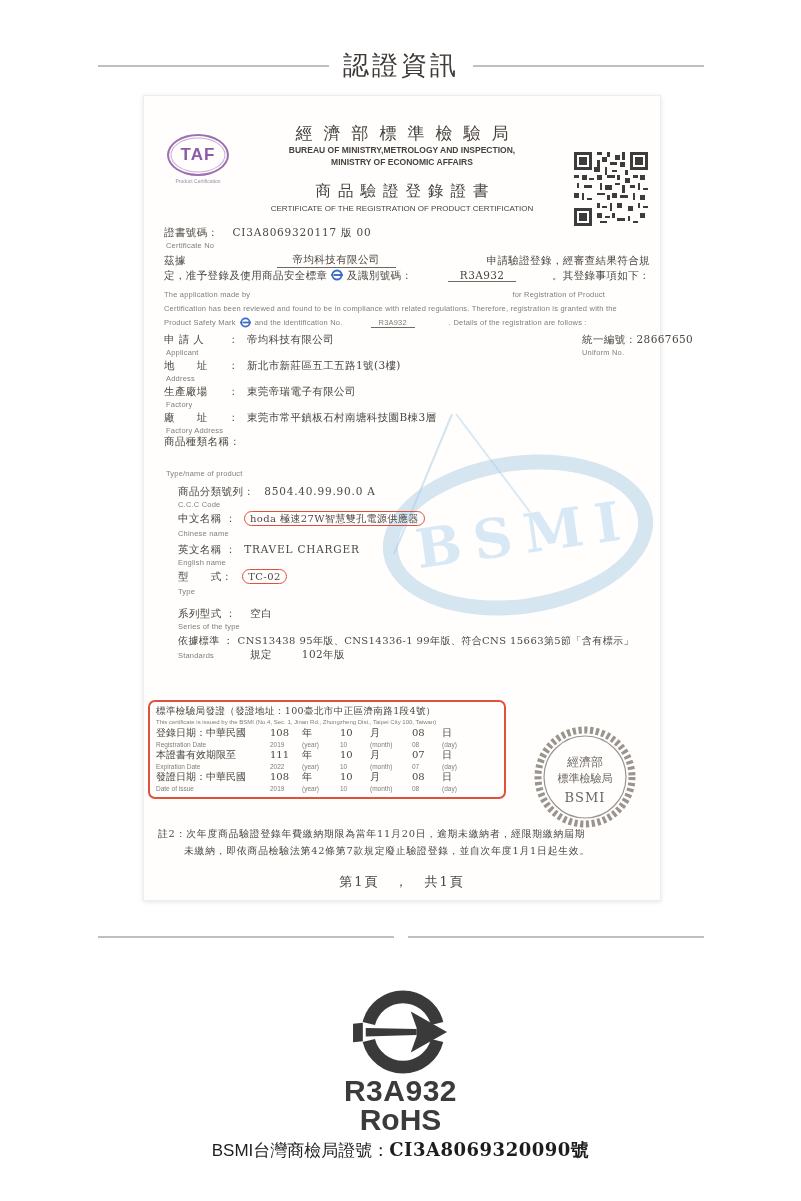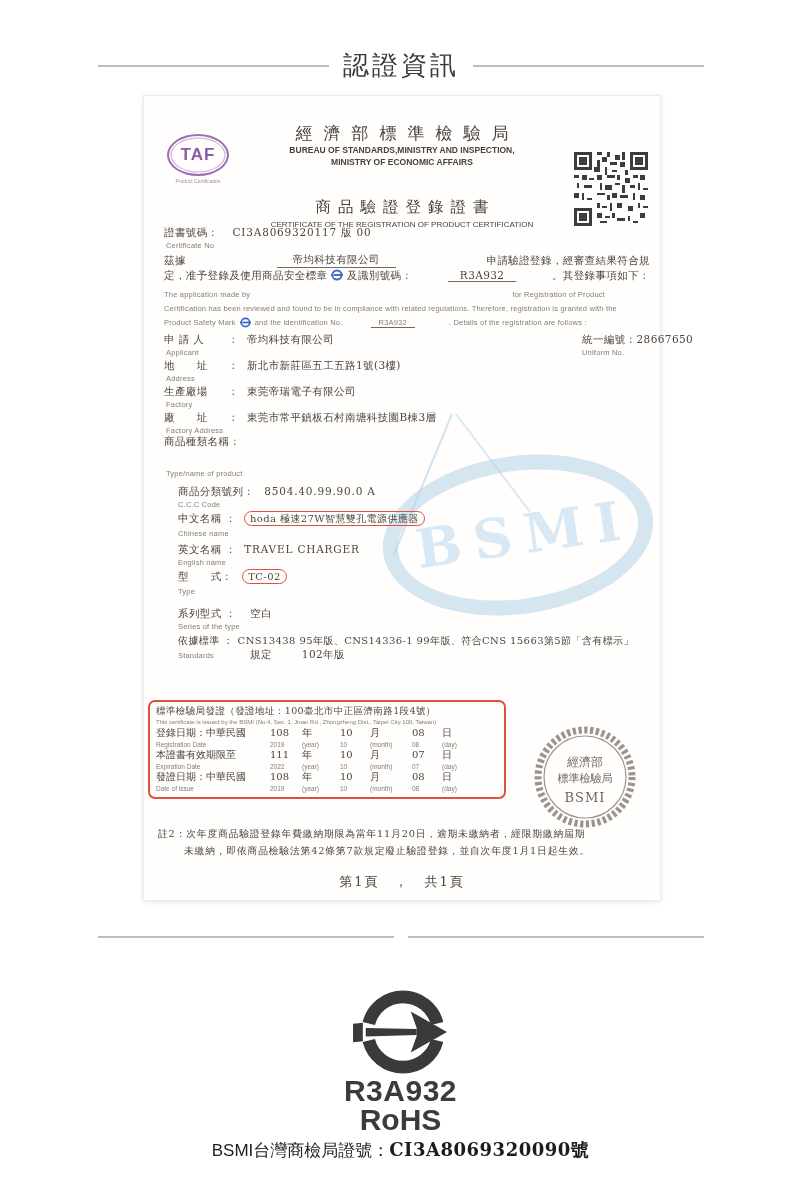--- a/index.html
+++ b/index.html
@@ -32,21 +32,21 @@
   #taf { position:absolute; left:16px; top:38px; width:76px; text-align:center; }
   #taf .taf-ellipse { width:62px; height:42px; margin:0 auto; border:2.5px solid #9b6fb0; border-radius:50%;
     display:flex; align-items:center; justify-content:center; box-shadow:inset 0 0 0 1.5px #fff, inset 0 0 0 2.5px #c7abd4; }
   #taf .taf-text { color:#8b5ba6; font-weight:bold; font-size:17px; letter-spacing:1px; font-family:"Liberation Sans",sans-serif; }
   #taf .taf-cap { font-size:5px; color:#9c8fa8; margin-top:2px; font-family:"Liberation Sans",sans-serif; }
 
   
   #cert-head { position:absolute; left:80px; right:80px; top:26px; text-align:center; }
   .bureau-zh { font-size:17px; letter-spacing:11px; text-indent:11px; color:#48423d; font-weight:500; white-space:nowrap; }
   .bureau-en { font-size:8.5px; font-weight:bold; color:#48423d; font-family:"Liberation Sans",sans-serif; line-height:1.4; }
-  .doc-zh { margin-top:28px; font-size:15.5px; letter-spacing:7px; text-indent:7px; color:#48423d; font-weight:500; white-space:nowrap; }
+  .doc-zh { margin-top:12px; font-size:15.5px; letter-spacing:7px; text-indent:7px; color:#48423d; font-weight:500; white-space:nowrap; }
   .doc-en { font-size:8px; margin-top:2px; color:#48423d; font-family:"Liberation Sans",sans-serif; }
 
   #qr { position:absolute; right:12px; top:56px; width:74px; height:74px; }
 
   
   .zh { font-size:10.5px; letter-spacing:.4px; white-space:nowrap; }
   .u { border-bottom:1px solid #6f6963; }
   .mark-blue { color:#3a6cc8; width:12px; height:12px; display:inline-block; vertical-align:-2px; }
 
   #cert-no { left:20px; top:130px; }
@@ -123,21 +123,21 @@
 
   <div id="taf">
     <div class="taf-ellipse">
       <span class="taf-text">TAF</span>
     </div>
     <div class="taf-cap">Product Certification</div>
   </div>
 
   <div id="cert-head">
     <div class="bureau-zh">經濟部標準檢驗局</div>
-    <div class="bureau-en">BUREAU OF STANDARDS,MINISTRY AND INSPECTION,</div>
+    <div class="bureau-en">BUREAU OF MINISTRY,METROLOGY AND INSPECTION,</div>
     <div class="bureau-en">MINISTRY OF ECONOMIC AFFAIRS</div>
     <div class="doc-zh">商品驗證登錄證書</div>
     <div class="doc-en">CERTIFICATE OF THE REGISTRATION OF PRODUCT CERTIFICATION</div>
   </div>
 
   <svg id="qr" viewBox="0 0 29 29" shape-rendering="crispEdges" fill="#3c3c3c">
     <rect x="0" y="0" width="7" height="7"></rect>
       <rect x="1" y="1" width="5" height="5" fill="#fff"></rect>
       <rect x="2" y="2" width="3" height="3"></rect>
     <rect x="22" y="0" width="7" height="7"></rect>

